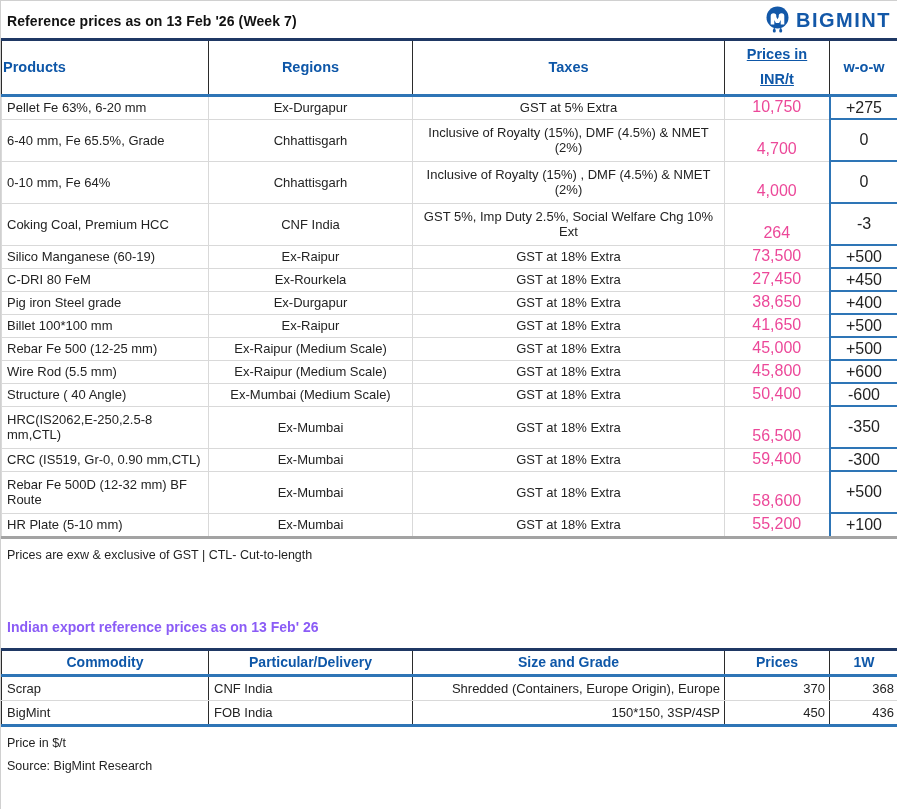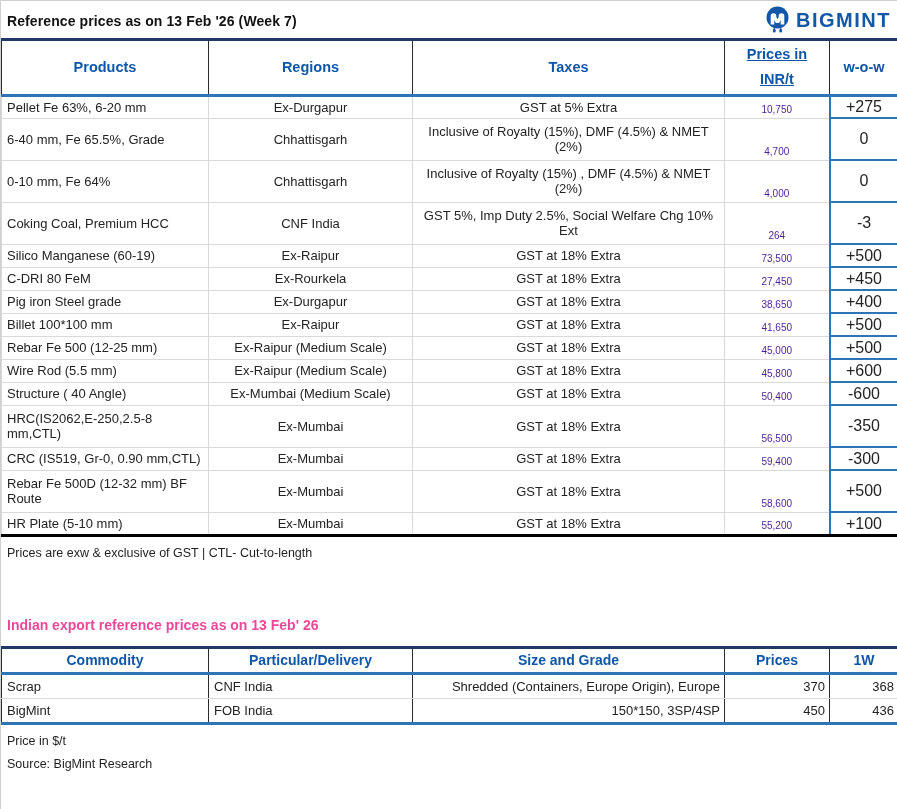--- a/index.html
+++ b/index.html
@@ -24,42 +24,42 @@
   col.c1{width:207px} col.c2{width:204px} col.c3{width:312px} col.c4{width:105px} col.c5{width:69px}
 
   
   .t1 { border-top:3px solid #1F3864; }
   .t1 thead th {
     height:51px; vertical-align:middle; text-align:center;
     color:#0E57A8; font-size:14.5px; font-weight:bold;
     border-left:1px solid #2b2b2b; border-right:1px solid #2b2b2b;
     border-bottom:3px solid #2E75B6; background:#fff;
   }
-  .t1 thead th.h-prod { text-align:center; }
+  .t1 thead th.h-prod { text-align:left; }
   .t1 thead th.h-price { white-space:pre-line; line-height:1.75;text-decoration:underline; }
   .t1 tbody tr { height:23px; }
   .t1 tbody tr.tall { height:42px; }
   .t1 tbody td {
     font-size:13px; text-align:center; vertical-align:middle;
     border:1px solid #D9D9D9; padding:1px 4px; color:#232323;
   }
   .t1 tbody td.prod { text-align:left; padding-left:5px; }
-  .t1 tbody td.price { font-size:10px; color:#4c1d95; vertical-align:bottom; padding-bottom:3px; }
+  .t1 tbody td.price { font-size:16px; color:#ec4899; vertical-align:bottom; padding-bottom:3px; }
   .t1 tbody td.wow {
     border-top:2px solid #2E75B6; border-bottom:2px solid #2E75B6;
     border-left:2px solid #2E75B6; border-right:2px solid #2E75B6;
     font-size:16px;
   }
-  .t1 tbody tr.last td { border-bottom:3px solid #000000;margin-top:48px; }
+  .t1 tbody tr.last td { border-bottom:3px solid #a3a3a3;margin-top:48px; }
   .pos { color:#00A651; }
   .neg { color:#FF0000; }
 
   .footnote { margin:9px 0 0 6px; font-size:12.5px; color:#1f1f1f; }
 
-  .export-title { margin:57px 0 0 6px; font-weight:bold; font-size:14px; color:#ec4899; }
+  .export-title { margin:57px 0 0 6px; font-weight:bold; font-size:14px; color:#8b5cf6; }
 
   
   .t2 { margin-top:13px; border-top:3px solid #1F3864; }
   .t2 thead th {
     height:26px; vertical-align:middle; text-align:center;
     color:#0E57A8; font-size:14px; font-weight:bold;
     border-left:1px solid #2b2b2b; border-right:1px solid #2b2b2b;
     border-bottom:3px solid #2E75B6;
   }
   .t2 tbody tr { height:25px; }

